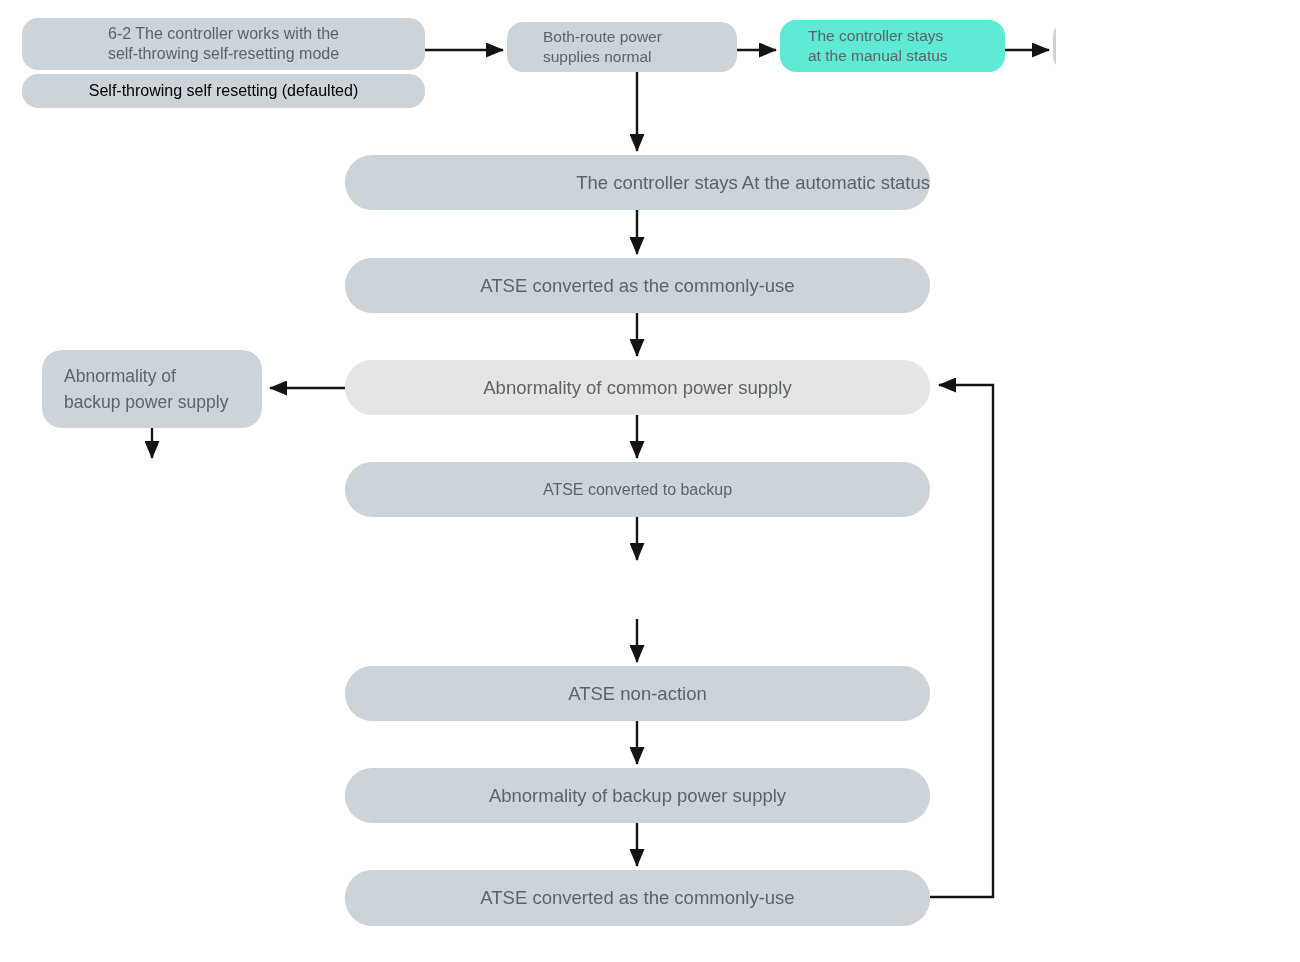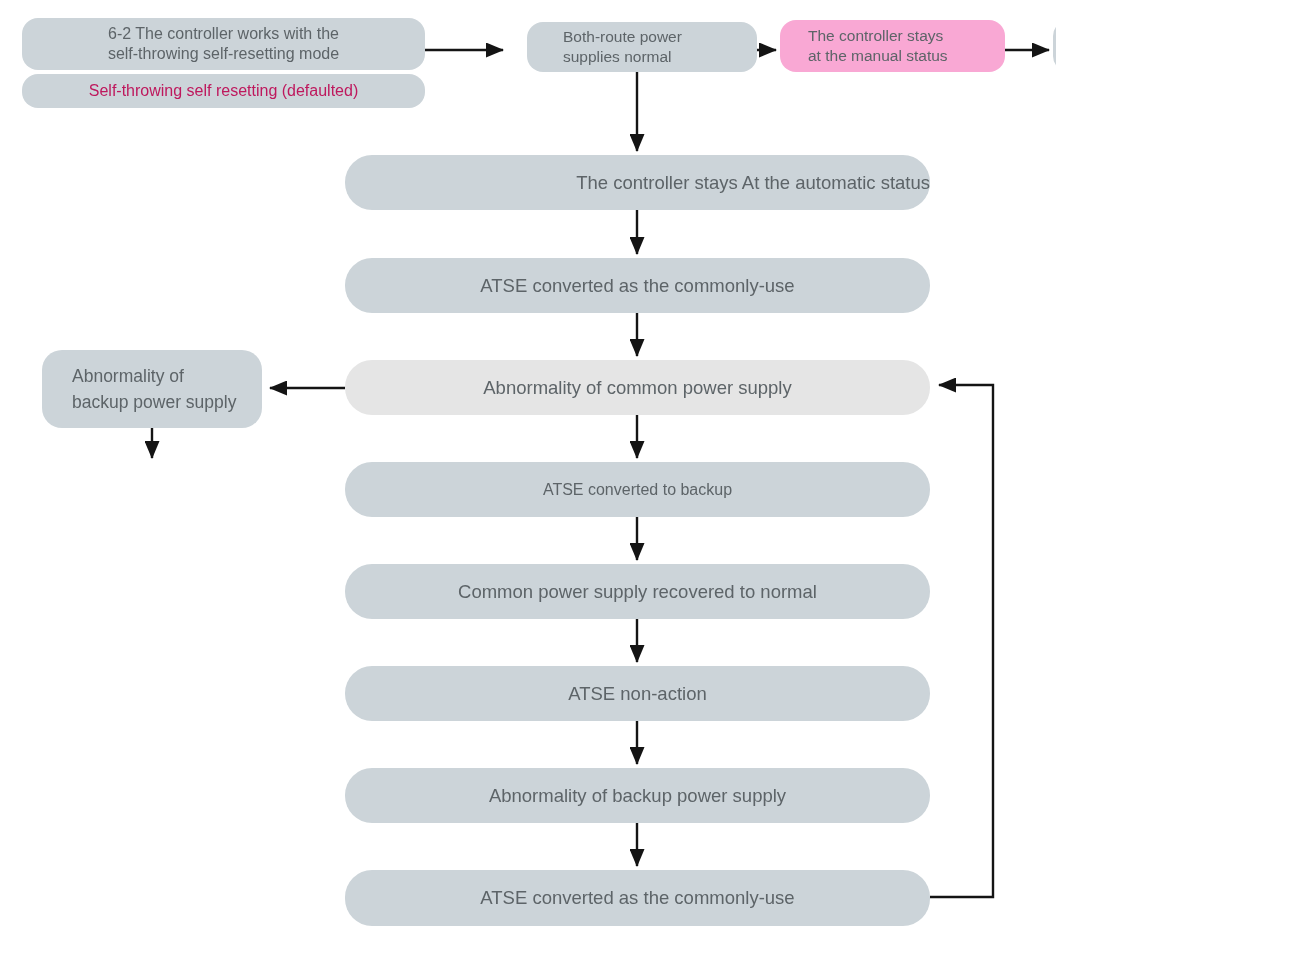--- a/index.html
+++ b/index.html
@@ -60,55 +60,52 @@
       <polyline points="637,721 637,764" fill="none" stroke="#141414" stroke-width="2.4" marker-end="url(#ah)"></polyline>
       <polyline points="637,823 637,866" fill="none" stroke="#141414" stroke-width="2.4" marker-end="url(#ah)"></polyline>
       <polyline points="345,388 270,388" fill="none" stroke="#141414" stroke-width="2.4" marker-end="url(#ah)"></polyline>
       <polyline points="152,428 152,458" fill="none" stroke="#141414" stroke-width="2.4" marker-end="url(#ah)"></polyline>
       <polyline points="930,897 993,897 993,385 939,385" fill="none" stroke="#141414" stroke-width="2.4" marker-end="url(#ah)"></polyline>
     </svg>
 <div class="node" style="left: 22px; top: 18px; width: 403px; height: 52px; border-radius: 16px; background: rgb(204, 212, 217); color: rgb(93, 100, 104); font-size: 16px; line-height: 20px;">
       <span>6-2 The controller works with the
 self-throwing self-resetting mode</span>
     </div>
-    <div class="node" style="left: 22px; top: 74px; width: 403px; height: 34px; border-radius: 16px; background: rgb(204, 212, 217); color: #be185d; font-size: 16px; line-height: 20px;">
+    <div class="node" style="left: 22px; top: 74px; width: 403px; height: 34px; border-radius: 16px; background: rgb(204, 212, 217); color: #000000; font-size: 16px; line-height: 20px;">
       <span>Self-throwing self resetting (defaulted)</span>
     </div>
-    <div class="node left" style="left: 507px; top: 22px; width: 230px; height: 50px; border-radius: 16px; background: rgb(204, 212, 217); color: rgb(93, 100, 104); font-size: 15.5px; line-height: 20px; padding-left: 36px; margin-left: 20px;">
+    <div class="node left" style="left: 507px; top: 22px; width: 230px; height: 50px; border-radius: 16px; background: rgb(204, 212, 217); color: rgb(93, 100, 104); font-size: 15.5px; line-height: 20px; padding-left: 36px;">
       <span>Both-route power
 supplies normal</span>
     </div>
-    <div class="node left" style="left: 780px; top: 20px; width: 225px; height: 52px; border-radius: 16px; background: #f9a8d4; color: rgb(93, 100, 104); font-size: 15.5px; line-height: 20px; padding-left: 28px;">
+    <div class="node left" style="left: 780px; top: 20px; width: 225px; height: 52px; border-radius: 16px; background: #5eead4; color: rgb(93, 100, 104); font-size: 15.5px; line-height: 20px; padding-left: 28px;">
       <span>The controller stays
 at the manual status</span>
     </div>
     <div class="node" style="left: 1053px; top: 20px; width: 232px; height: 52px; border-radius: 16px; background: rgb(204, 212, 217); color: rgb(93, 100, 104); font-size: 15.5px; line-height: 20px;">
       <span>ATSE non-action</span>
     </div>
     <div class="node" style="left: 345px; top: 155px; width: 585px; height: 55px; border-radius: 27px; background: rgb(204, 212, 217); color: rgb(93, 100, 104); font-size: 18.5px; line-height: 22px; justify-content: flex-end;">
       <span>The controller stays At the automatic status</span>
     </div>
     <div class="node" style="left: 345px; top: 258px; width: 585px; height: 55px; border-radius: 27px; background: rgb(204, 212, 217); color: rgb(93, 100, 104); font-size: 18.5px; line-height: 22px;">
       <span>ATSE converted as the commonly-use</span>
     </div>
     <div class="node" style="left: 345px; top: 360px; width: 585px; height: 55px; border-radius: 27px; background: #e5e5e5; color: rgb(93, 100, 104); font-size: 18.5px; line-height: 22px;">
       <span>Abnormality of common power supply</span>
     </div>
     <div class="node" style="left: 345px; top: 462px; width: 585px; height: 55px; border-radius: 27px; background: rgb(204, 212, 217); color: rgb(93, 100, 104); font-size: 16px; line-height: 22px;">
       <span>ATSE converted to backup</span>
     </div>
-    <div class="node" style="left: 345px; top: 564px; width: 585px; height: 55px; border-radius: 27px; background: rgb(204, 212, 217); color: rgb(93, 100, 104); font-size: 18.5px; line-height: 22px;">
-      <span>Common power supply recovered to normal</span>
-    </div>
     <div class="node" style="left: 345px; top: 666px; width: 585px; height: 55px; border-radius: 27px; background: rgb(204, 212, 217); color: rgb(93, 100, 104); font-size: 18.5px; line-height: 22px;">
       <span>ATSE non-action</span>
     </div>
     <div class="node" style="left: 345px; top: 768px; width: 585px; height: 55px; border-radius: 27px; background: rgb(204, 212, 217); color: rgb(93, 100, 104); font-size: 18.5px; line-height: 22px;">
       <span>Abnormality of backup power supply</span>
     </div>
     <div class="node" style="left: 345px; top: 870px; width: 585px; height: 56px; border-radius: 27px; background: rgb(204, 212, 217); color: rgb(93, 100, 104); font-size: 18.5px; line-height: 22px;">
       <span>ATSE converted as the commonly-use</span>
     </div>
-    <div class="node left" style="left: 42px; top: 350px; width: 220px; height: 78px; border-radius: 20px; background: rgb(204, 212, 217); color: rgb(93, 100, 104); font-size: 17.5px; line-height: 26px; padding-left: 30px;">
+    <div class="node left" style="left: 42px; top: 350px; width: 220px; height: 78px; border-radius: 20px; background: rgb(204, 212, 217); color: rgb(93, 100, 104); font-size: 17.5px; line-height: 26px; padding-left: 22px;">
       <span>Abnormality of
 backup power supply</span>
     </div>
   </div>
 
 </body></html>

